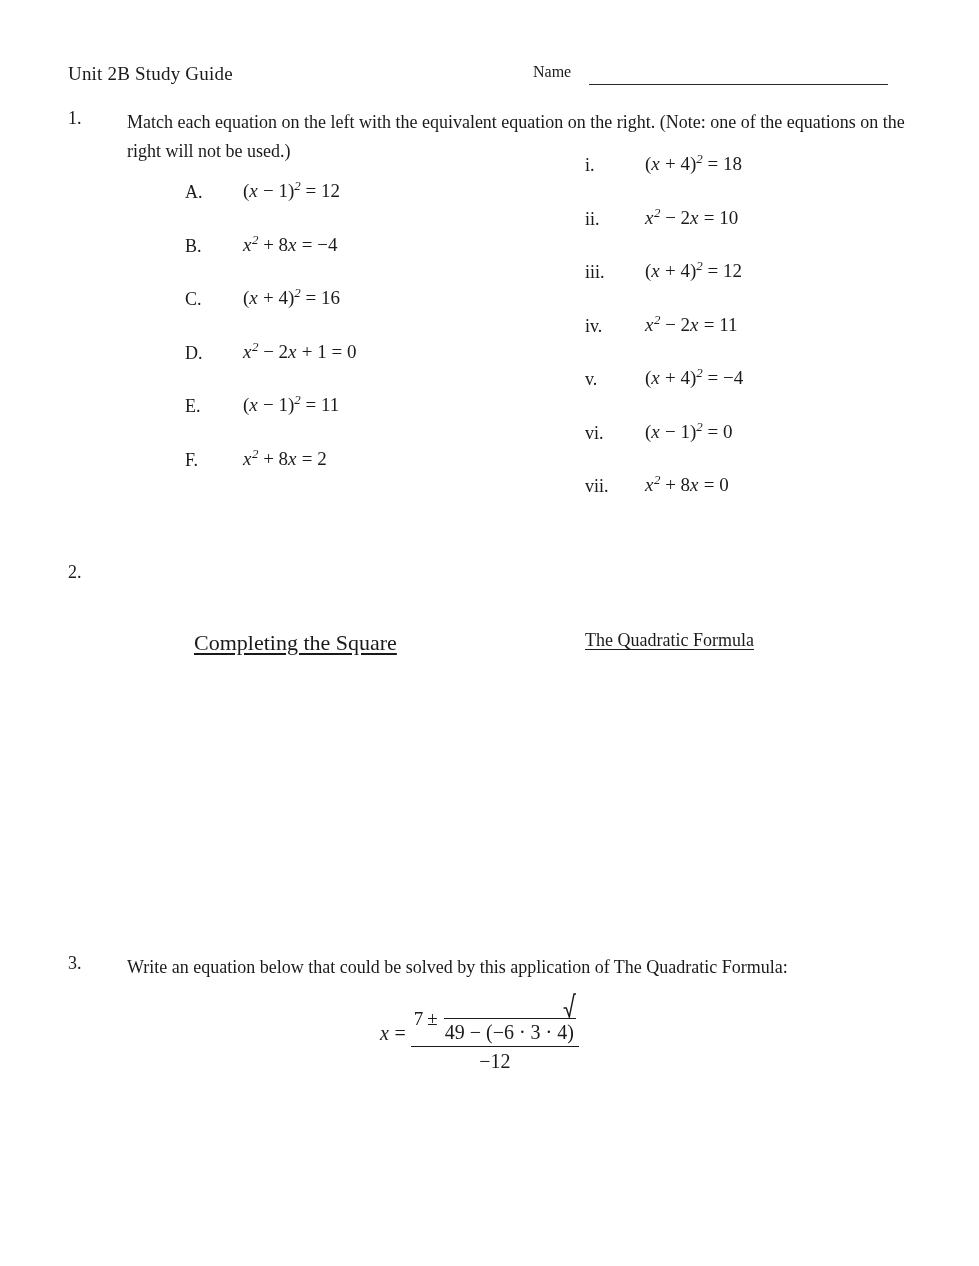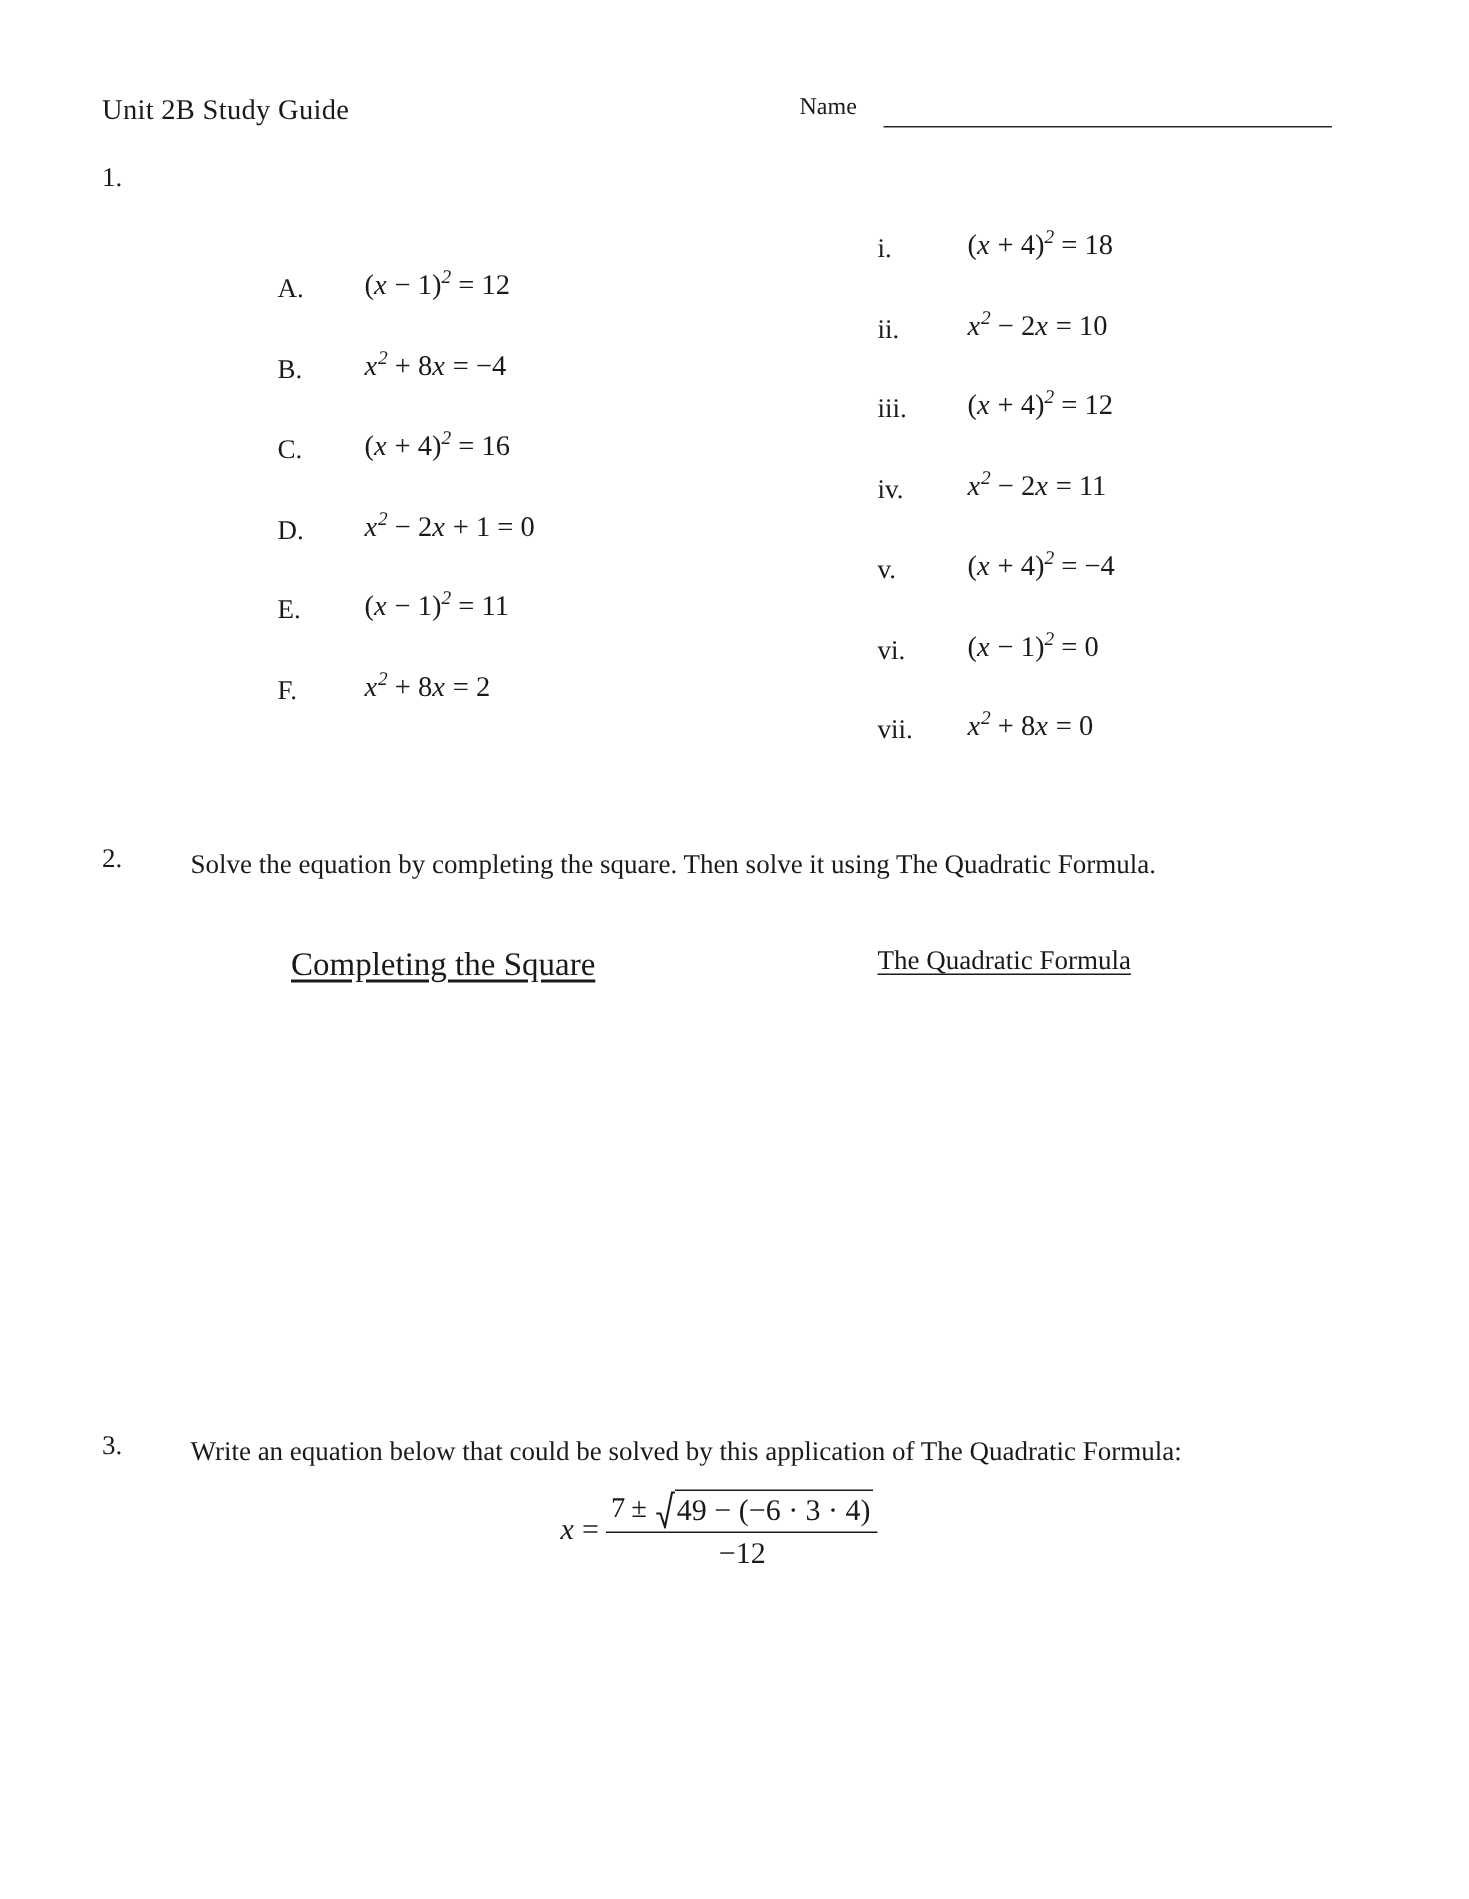--- a/index.html
+++ b/index.html
@@ -175,20 +175,21 @@
     padding-top: 3px;
     white-space: nowrap;
   }
   .qf-pm { padding: 0 4px; }
 
   
   .radical {
     display: inline-flex;
     align-items: stretch;
     margin-left: 2px;
+    flex-direction: column;
   }
   .radical-sign {
     display: block;
     width: 13px;
     height: 25px;
     flex: none;
     align-self: flex-end;
   }
   .radicand {
     border-top: 1.5px solid #1a1a1a;
@@ -202,20 +203,21 @@
 <body>
 
 <div class="page">
 
   <div class="hdr-title">Unit 2B Study Guide</div>
 
   <div class="hdr-name-label">Name</div>
   <div class="hdr-name-rule"></div>
 
   <div class="q-num q1-num">1.</div>
+  <div class="q-body q1-body">Match each equation on the left with the equivalent equation on the right. (Note: one of the equations on the right will not be used.)</div>
 
   <div class="match-left">
     <div class="match-row">
       <span class="match-marker">A.</span>
       <span class="match-eq math"><span>(</span><i>x</i><span>&nbsp;−&nbsp;1)</span><sup>2</sup><span>&nbsp;=&nbsp;12</span></span>
     </div>
     <div class="match-row">
       <span class="match-marker">B.</span>
       <span class="match-eq math"><i>x</i><sup>2</sup><span>&nbsp;+&nbsp;8</span><i>x</i><span>&nbsp;=&nbsp;−4</span></span>
     </div>
@@ -262,21 +264,20 @@
       <span class="match-marker">vi.</span>
       <span class="match-eq math"><span>(</span><i>x</i><span>&nbsp;−&nbsp;1)</span><sup>2</sup><span>&nbsp;=&nbsp;0</span></span>
     </div>
     <div class="match-row">
       <span class="match-marker">vii.</span>
       <span class="match-eq math"><i>x</i><sup>2</sup><span>&nbsp;+&nbsp;8</span><i>x</i><span>&nbsp;=&nbsp;0</span></span>
     </div>
   </div>
 
   <div class="q-num q2-num">2.</div>
-  <div class="q-body q2-body">Solve the equation by completing the square. Then solve it using The Quadratic Formula.</div>
 
 
   <div class="q2-head-left">Completing the Square</div>
   <div class="q2-head-right">The Quadratic Formula</div>
 
   <div class="q-num q3-num">3.</div>
   <div class="q-body q3-body">Write an equation below that could be solved by this application of The Quadratic Formula:</div>
 
   <div class="qf-wrap">
     <div class="qf-inner">

